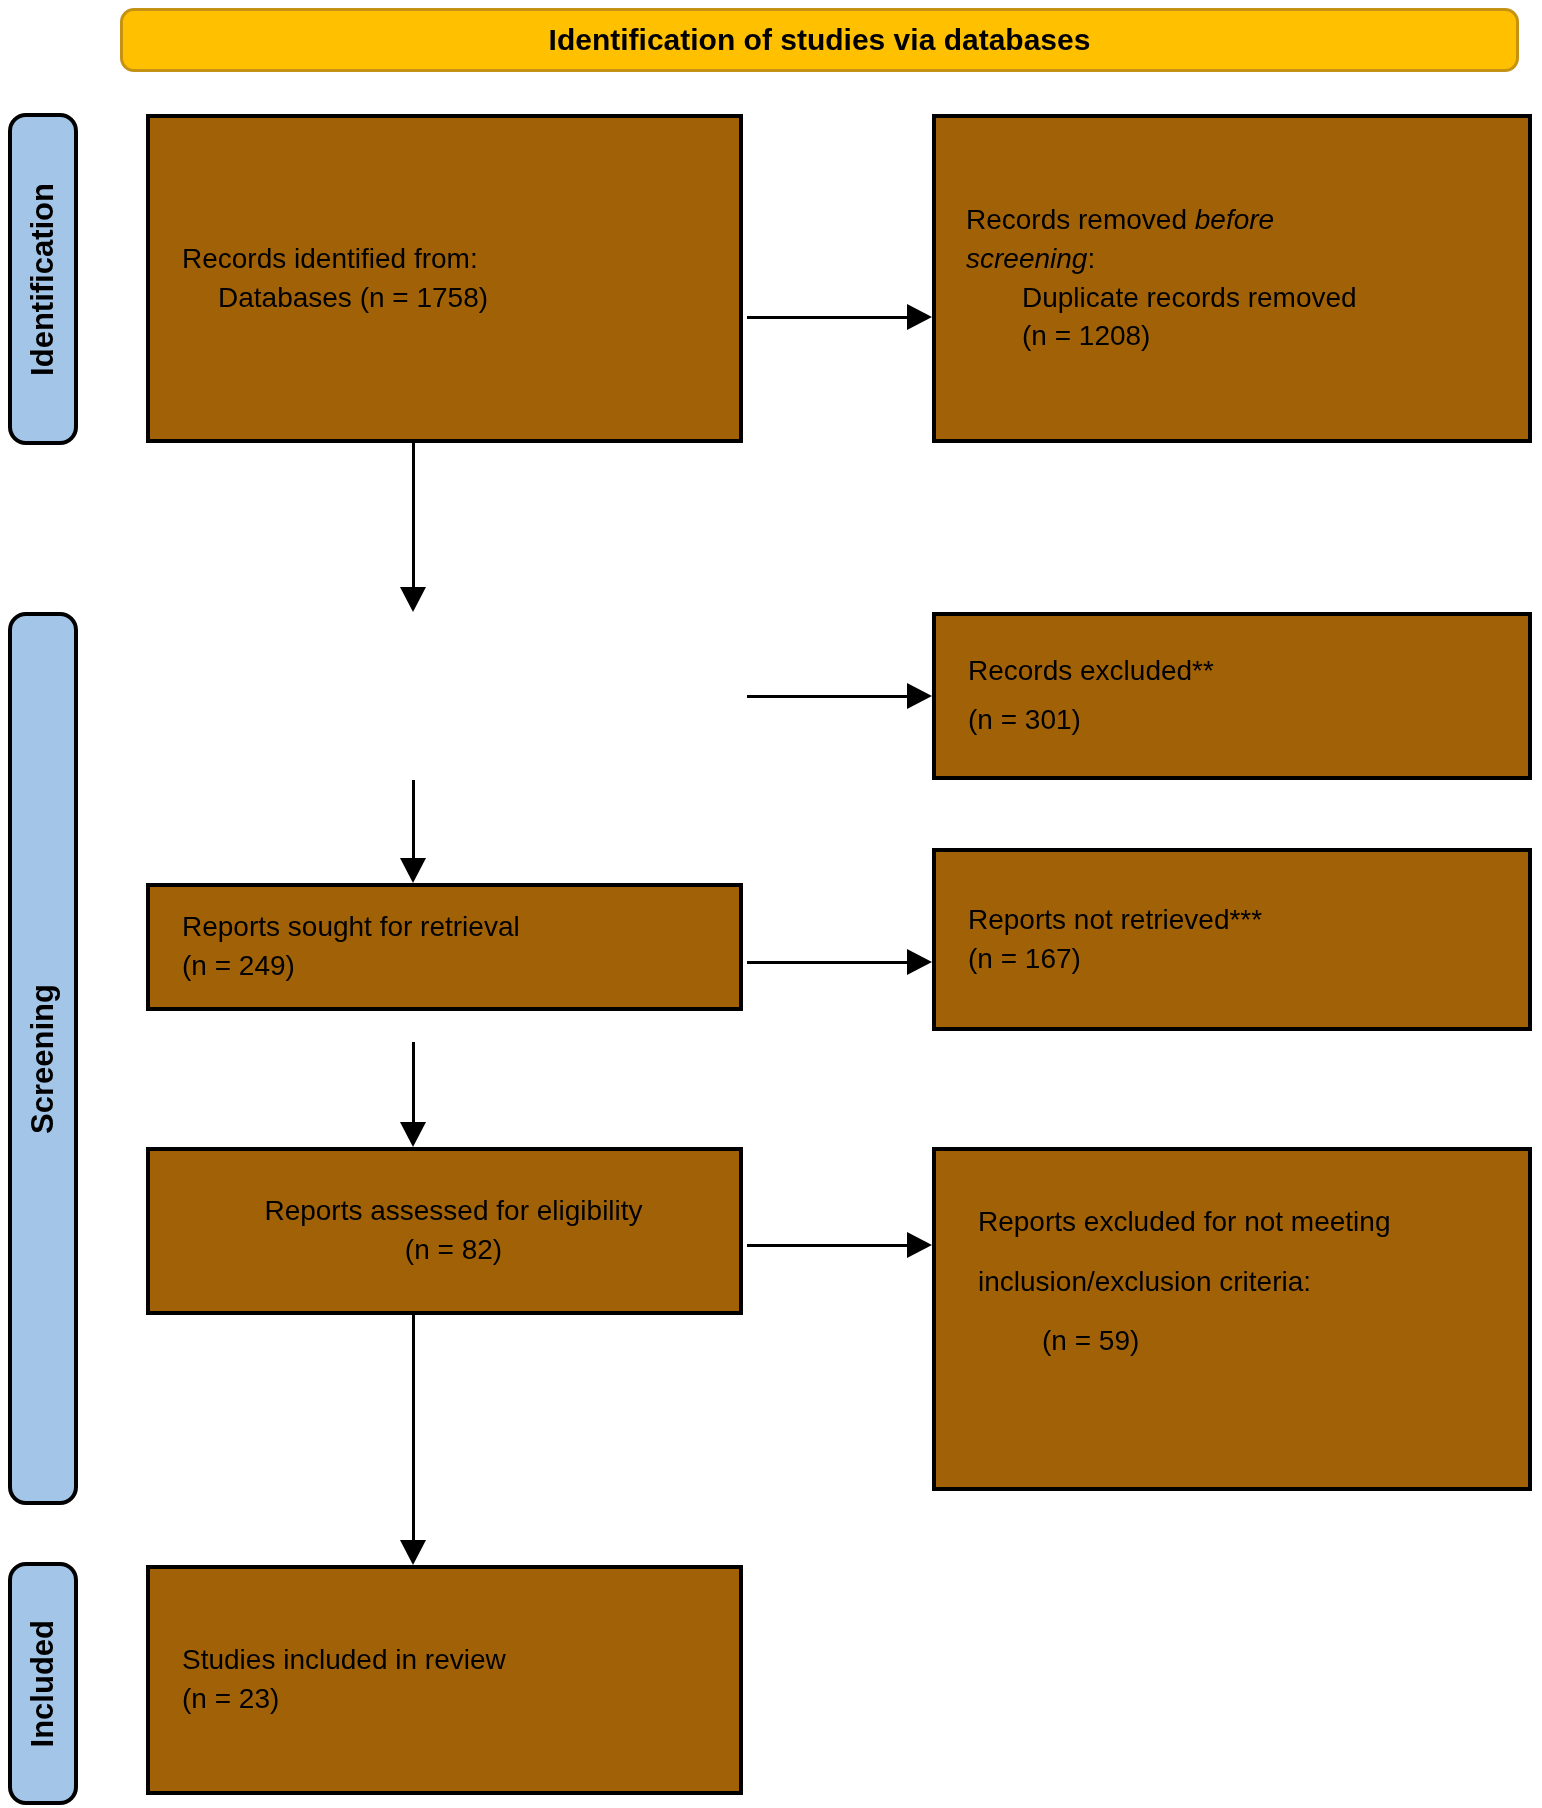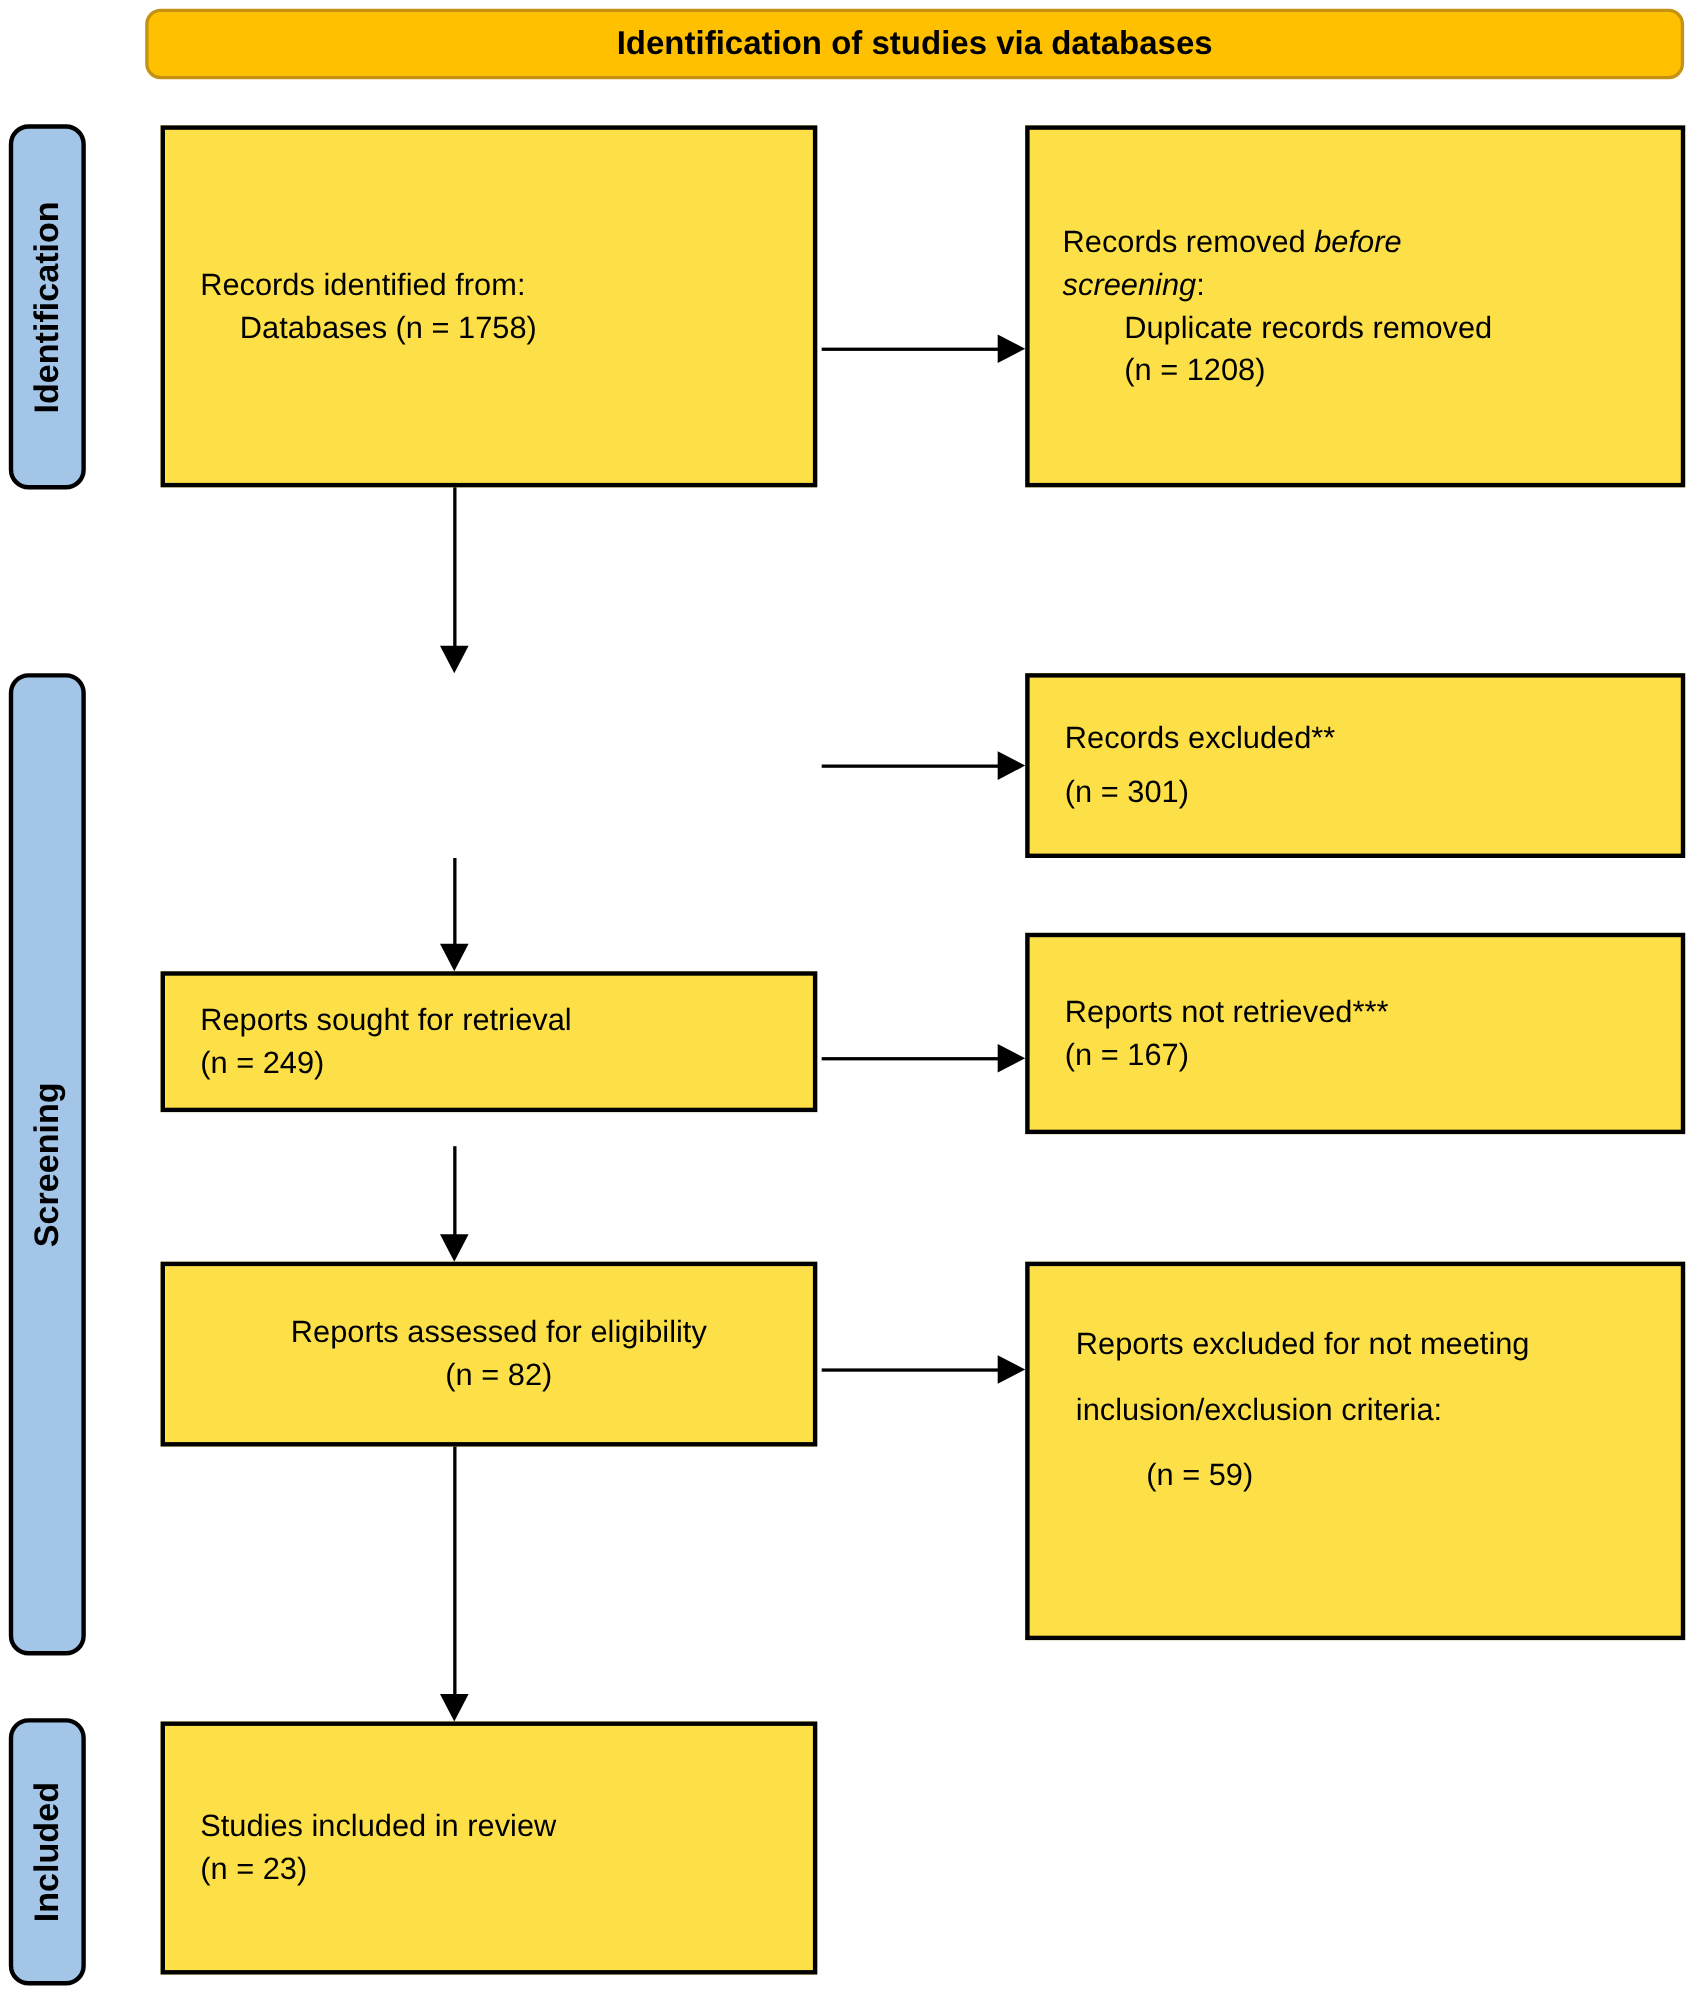--- a/index.html
+++ b/index.html
@@ -8,21 +8,21 @@
     width: 1542px;
     height: 1808px;
     background: #ffffff;
     font-family: "Liberation Sans", "DejaVu Sans", sans-serif;
     color: #000000;
   }
 
   
   .banner {
     position: absolute;
-    left: 132px; top: 8px;
+    left: 120px; top: 8px;
     width: 1399px; height: 64px;
     box-sizing: border-box;
     background: #FFC000;
     border: 3px solid #C69214;
     border-radius: 14px;
     display: flex; align-items: center; justify-content: center;
     font-size: 30px; font-weight: bold;
   }
 
   
@@ -42,21 +42,21 @@
     white-space: nowrap;
   }
   .pill-identification { top: 113px; height: 332px; }
   .pill-screening     { top: 612px; height: 893px; }
   .pill-included      { top: 1562px; height: 243px; }
 
   
   .fbox {
     position: absolute;
     box-sizing: border-box;
-    background: #fde047;
+    background: #a16207;
     border: 4px solid #000000;
     display: flex; flex-direction: column; justify-content: center;
     font-size: 28px; line-height: 1.38;
     padding-left: 32px; padding-right: 14px;
   }
   .col-l { left: 146px; width: 597px; }
   .col-r { left: 932px; width: 600px; }
 
   .box-identified   { top: 114px;  height: 329px; }
   .box-removed      { top: 114px;  height: 329px; padding-left: 30px; }

